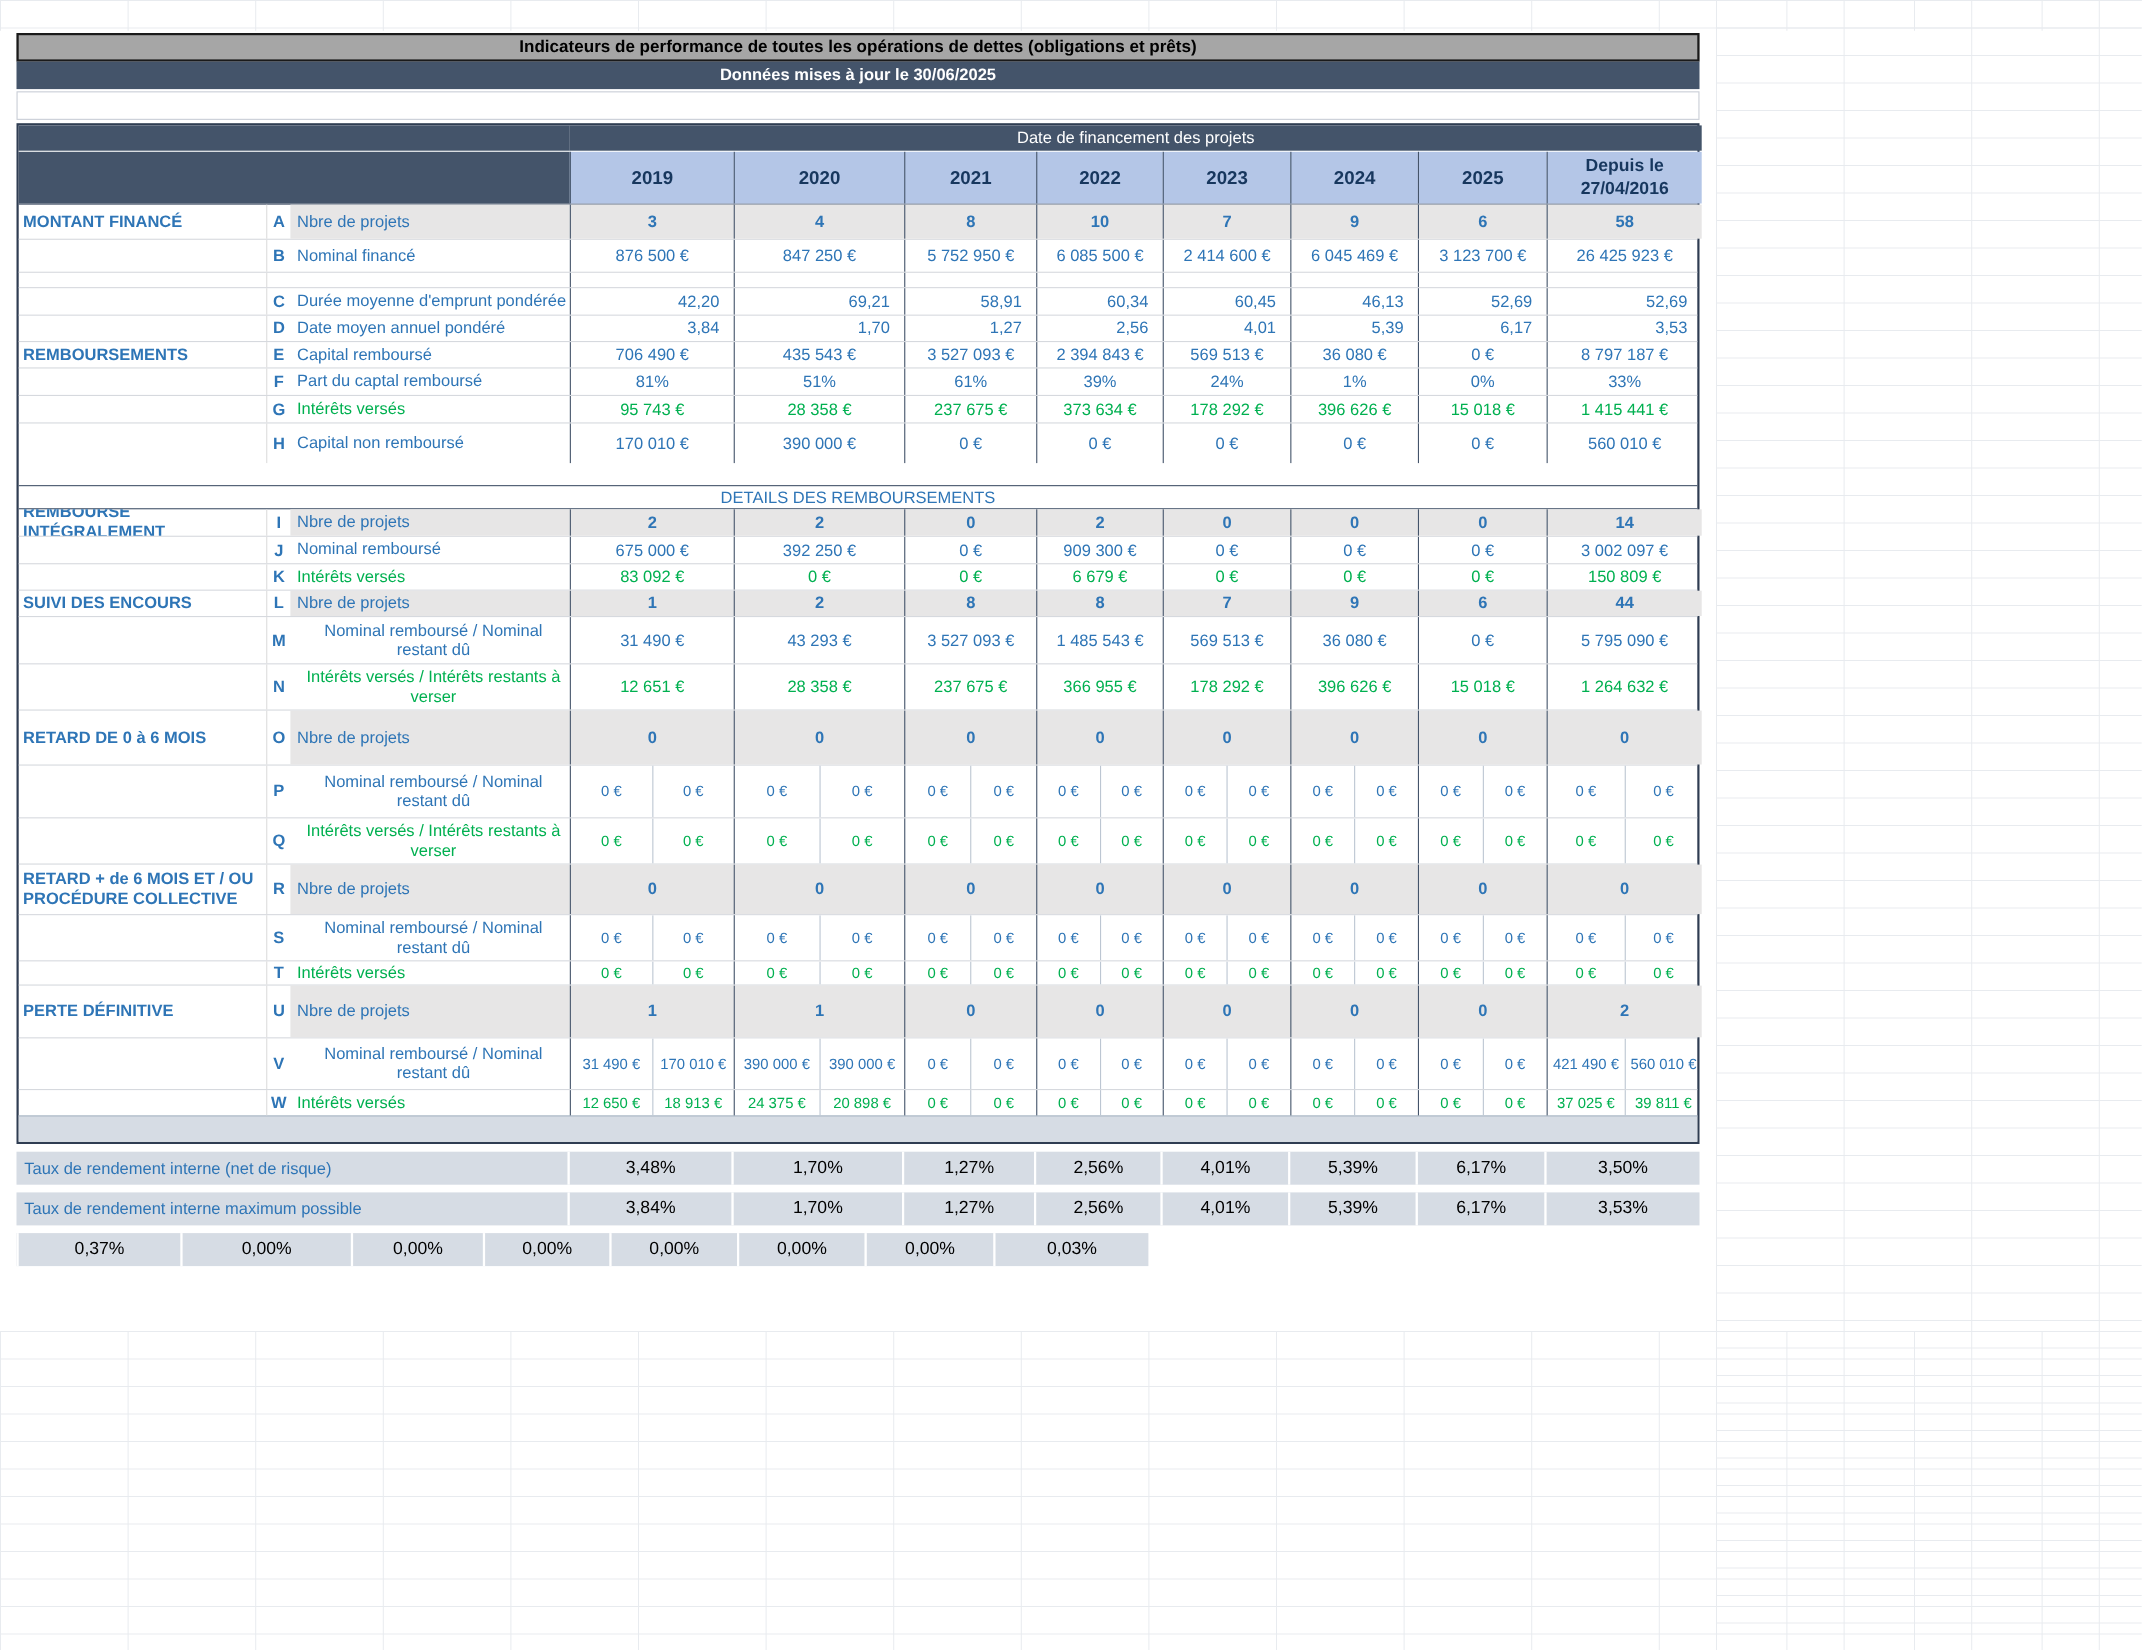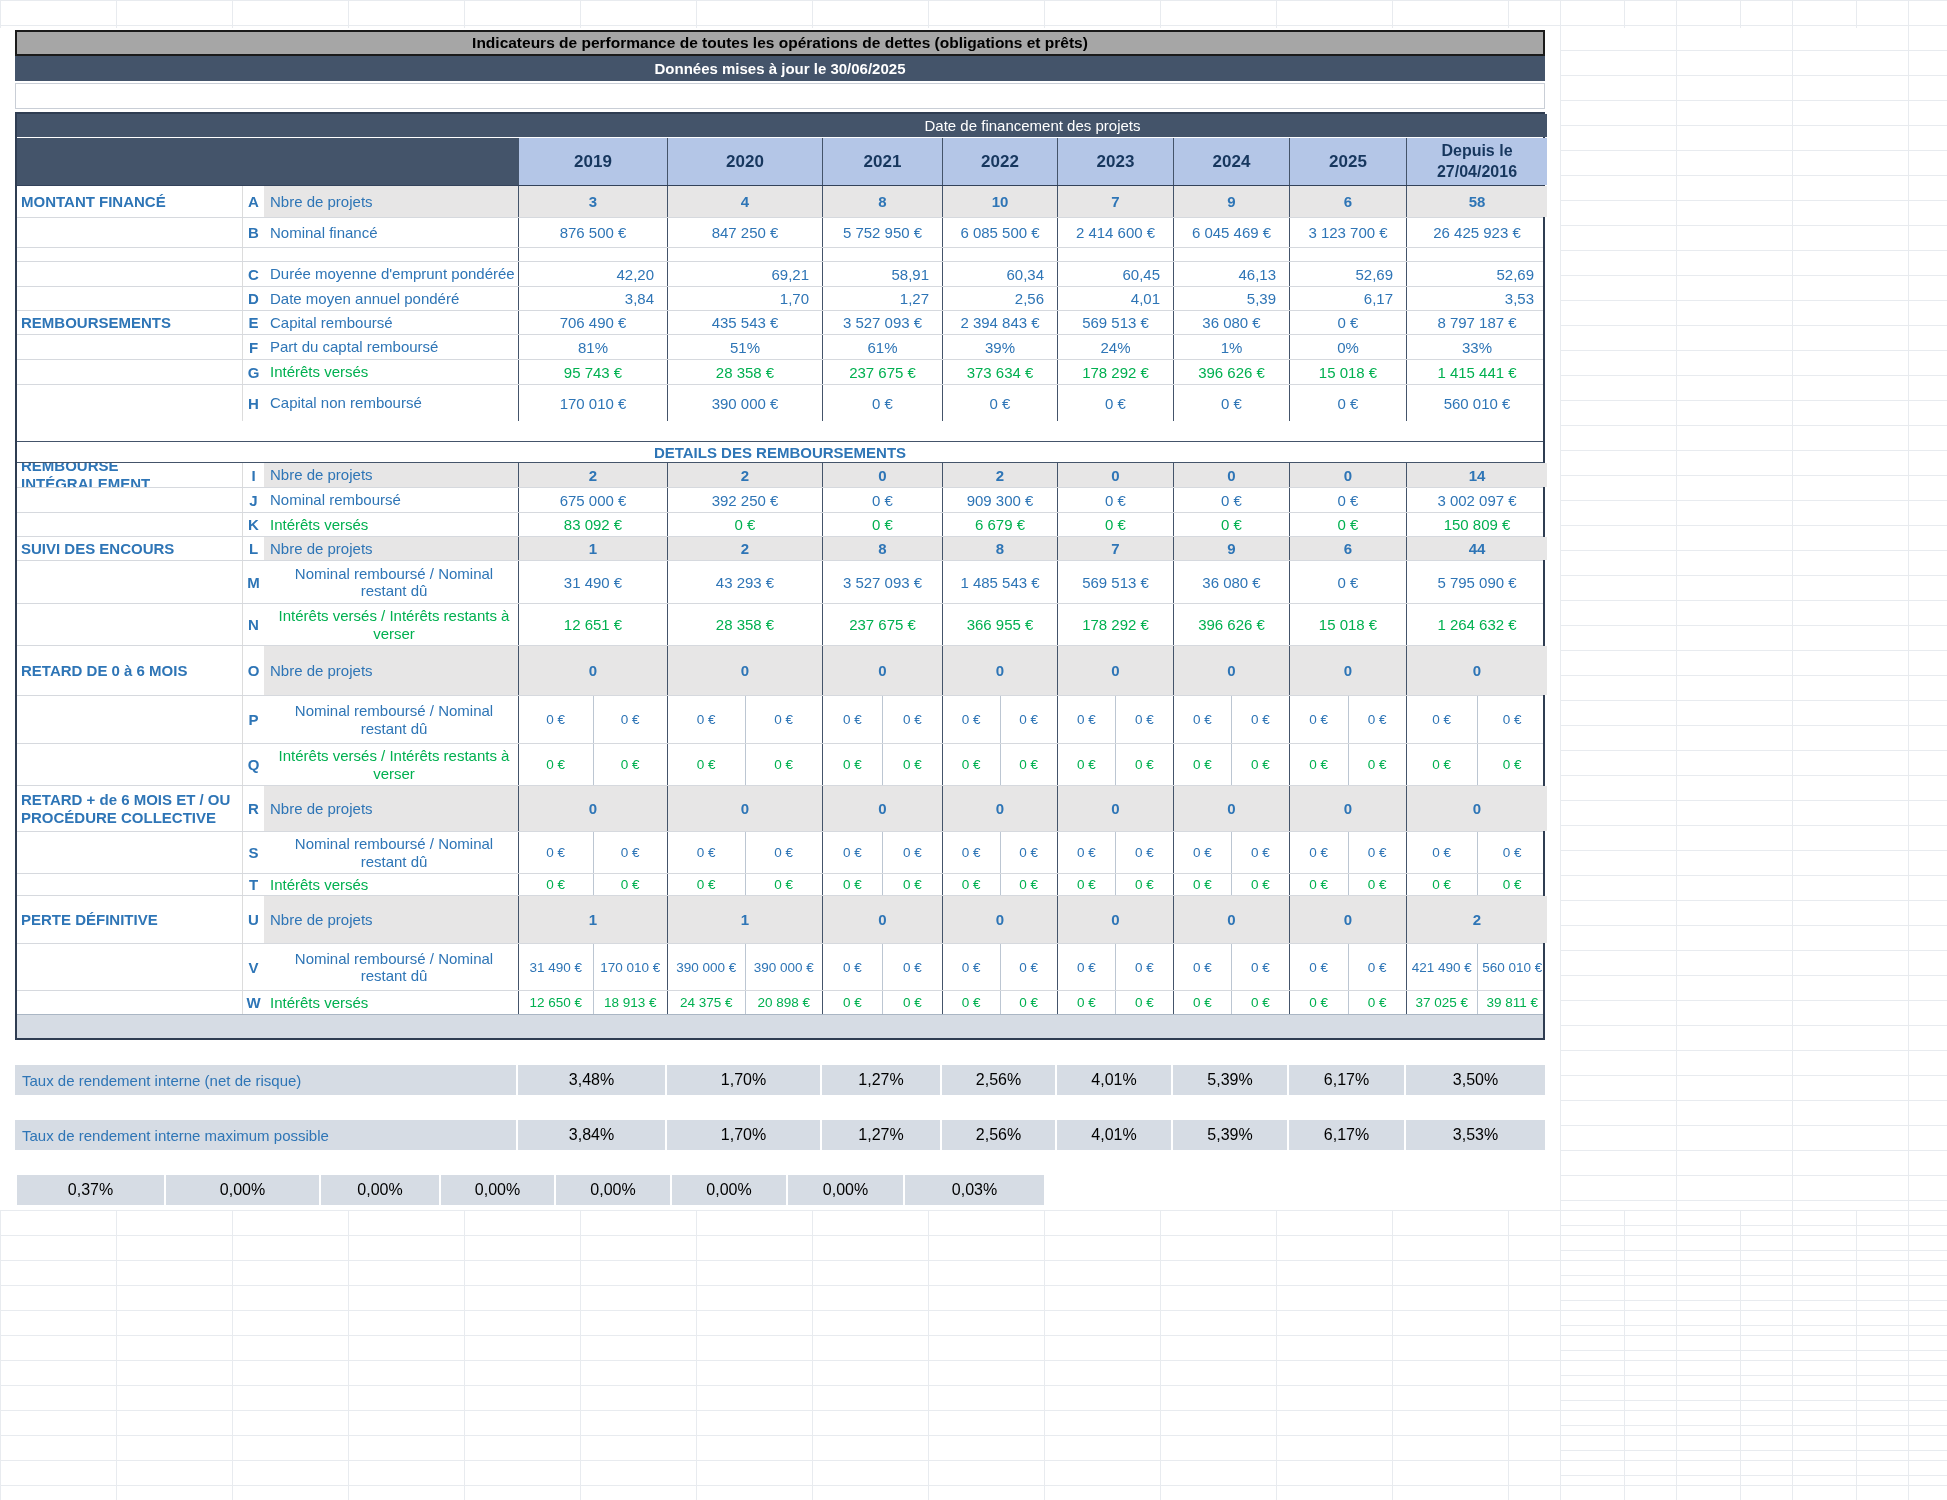--- a/index.html
+++ b/index.html
@@ -38,30 +38,30 @@
   .sec{color:#2e75b6;font-weight:bold;justify-content:flex-start;padding-left:4px;text-align:left;line-height:1.2}
   .gray .D,.gray .y{background:#e7e6e6}
 
   .dark{background:#44546a}
   .finbar{color:#fff;font-weight:normal;font-size:15px}
   .rhead1{border-bottom:1px solid #fff}
   .rhead2{border-bottom:1px solid #33425a}
   .yh{background:#b4c6e7;color:#17375e;font-weight:bold;font-size:17px}
   .dep{flex-direction:column;line-height:1.3;font-size:16px}
 
-  .dhead{color:#2e75b6;font-weight:bold;font-size:15px}
+  .dhead{color:#2e75b6;font-weight:normal;font-size:15px}
   .rdhead{border-top:1px solid #44546a;border-bottom:1px solid #44546a}
 
   .s{padding:0;justify-content:flex-start}
   .h{flex:1 1 0;display:flex;align-items:center;justify-content:center;font-size:13.5px;height:100%}
   .h+.h{border-left:1px solid #bcc6d2}
 
   .bar{width:100%;height:24px;background:#d6dce4;border-top:1px solid #aab6c4}
 
-  .sum{display:flex;width:1530px;height:30px;margin-top:25px}
+  .sum{display:flex;width:1530px;height:30px;margin-top:7px}
   .sum:first-of-type{margin-top:6px}
   .sumlab{width:501px;background:#d6dce4;color:#2e75b6;display:flex;align-items:center;
     padding-left:7px;font-size:15px}
   .sumv{background:#d6dce4;color:#000;display:flex;align-items:center;justify-content:center;
     font-size:16px;border-left:2px solid #fff;flex:0 0 auto}
 </style>
 </head>
 <body>
 
 <div class="gridpat" style="left:0;top:0;width:100%;height:28px"></div>

